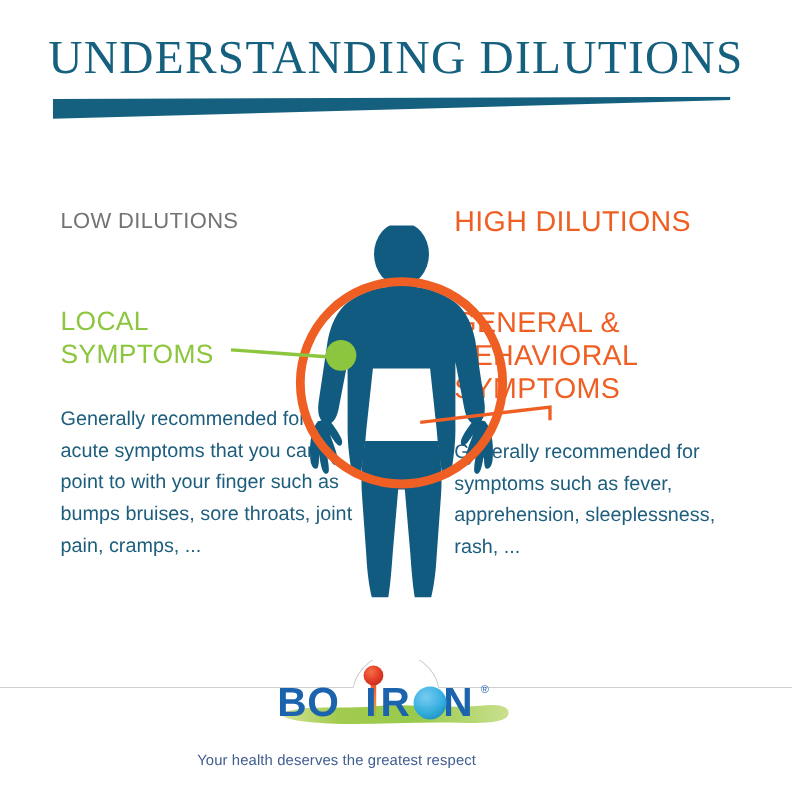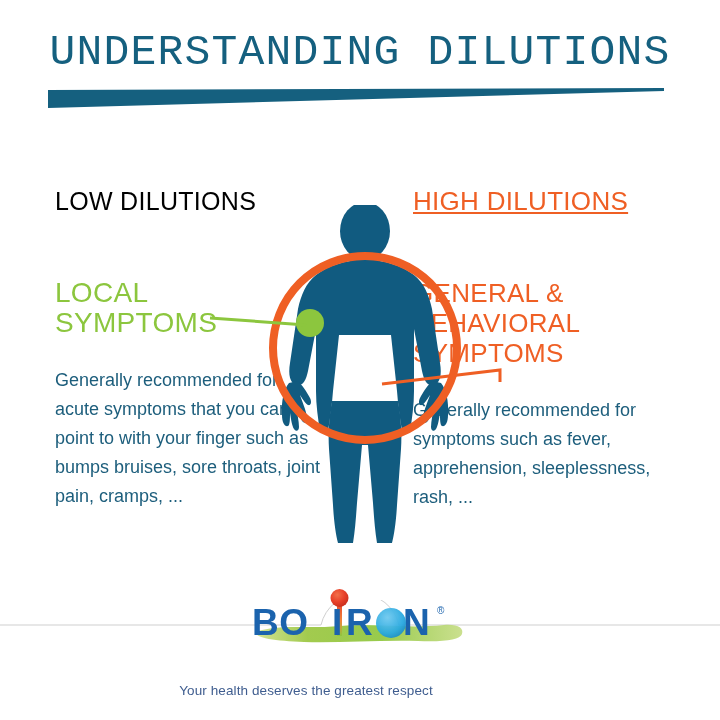--- a/index.html
+++ b/index.html
@@ -23,65 +23,64 @@
   .title {
     position: absolute;
     left: 0;
     top: 28px;
     width: 720px;
     text-align: center;
     font-size: 43px;
     font-weight: 400;
     letter-spacing: 1.2px;
     color: #15607f;
-    font-family: Liberation Mono, monospace;
+    font-family: Liberation Serif, serif;
     white-space: nowrap;
   }
 
   .title-rule {
     position: absolute;
     left: 48px;
     top: 88px;
     width: 616px;
     height: 22px;
     overflow: visible;
   }
 
   
   .head-low {
     position: absolute;
     left: 55px;
     top: 186px;
-    color: #000000;
-    font-size: 25px;
+    color: #737373;
+    font-size: 20px;
     font-weight: 400;
     line-height: 30px;
     letter-spacing: 0.3px;
     white-space: nowrap;
   }
 
   .head-high {
     position: absolute;
     left: 413px;
     top: 186px;
     color: #ef5f24;
     font-size: 26px;
     font-weight: 400;
     line-height: 30px;
     letter-spacing: 0.3px;
     white-space: nowrap;
-    text-decoration: underline;
   }
 
   .sub-local {
     position: absolute;
     left: 55px;
     top: 278px;
     color: #8cc63e;
-    font-size: 28px;
+    font-size: 24px;
     font-weight: 400;
     line-height: 30px;
     letter-spacing: 0.3px;
     white-space: nowrap;
   }
 
   .sub-general {
     position: absolute;
     left: 413px;
     top: 278px;
@@ -139,21 +138,21 @@
     position: absolute;
     left: 0;
     top: 600px;
     width: 720px;
     height: 40px;
   }
 
   .logo-wrap {
     position: absolute;
     left: 248px;
-    top: 588px;
+    top: 604px;
     width: 224px;
     height: 62px;
   }
 
   .tagline {
     position: absolute;
     left: 0;
     top: 683px;
     width: 612px;
     text-align: center;

